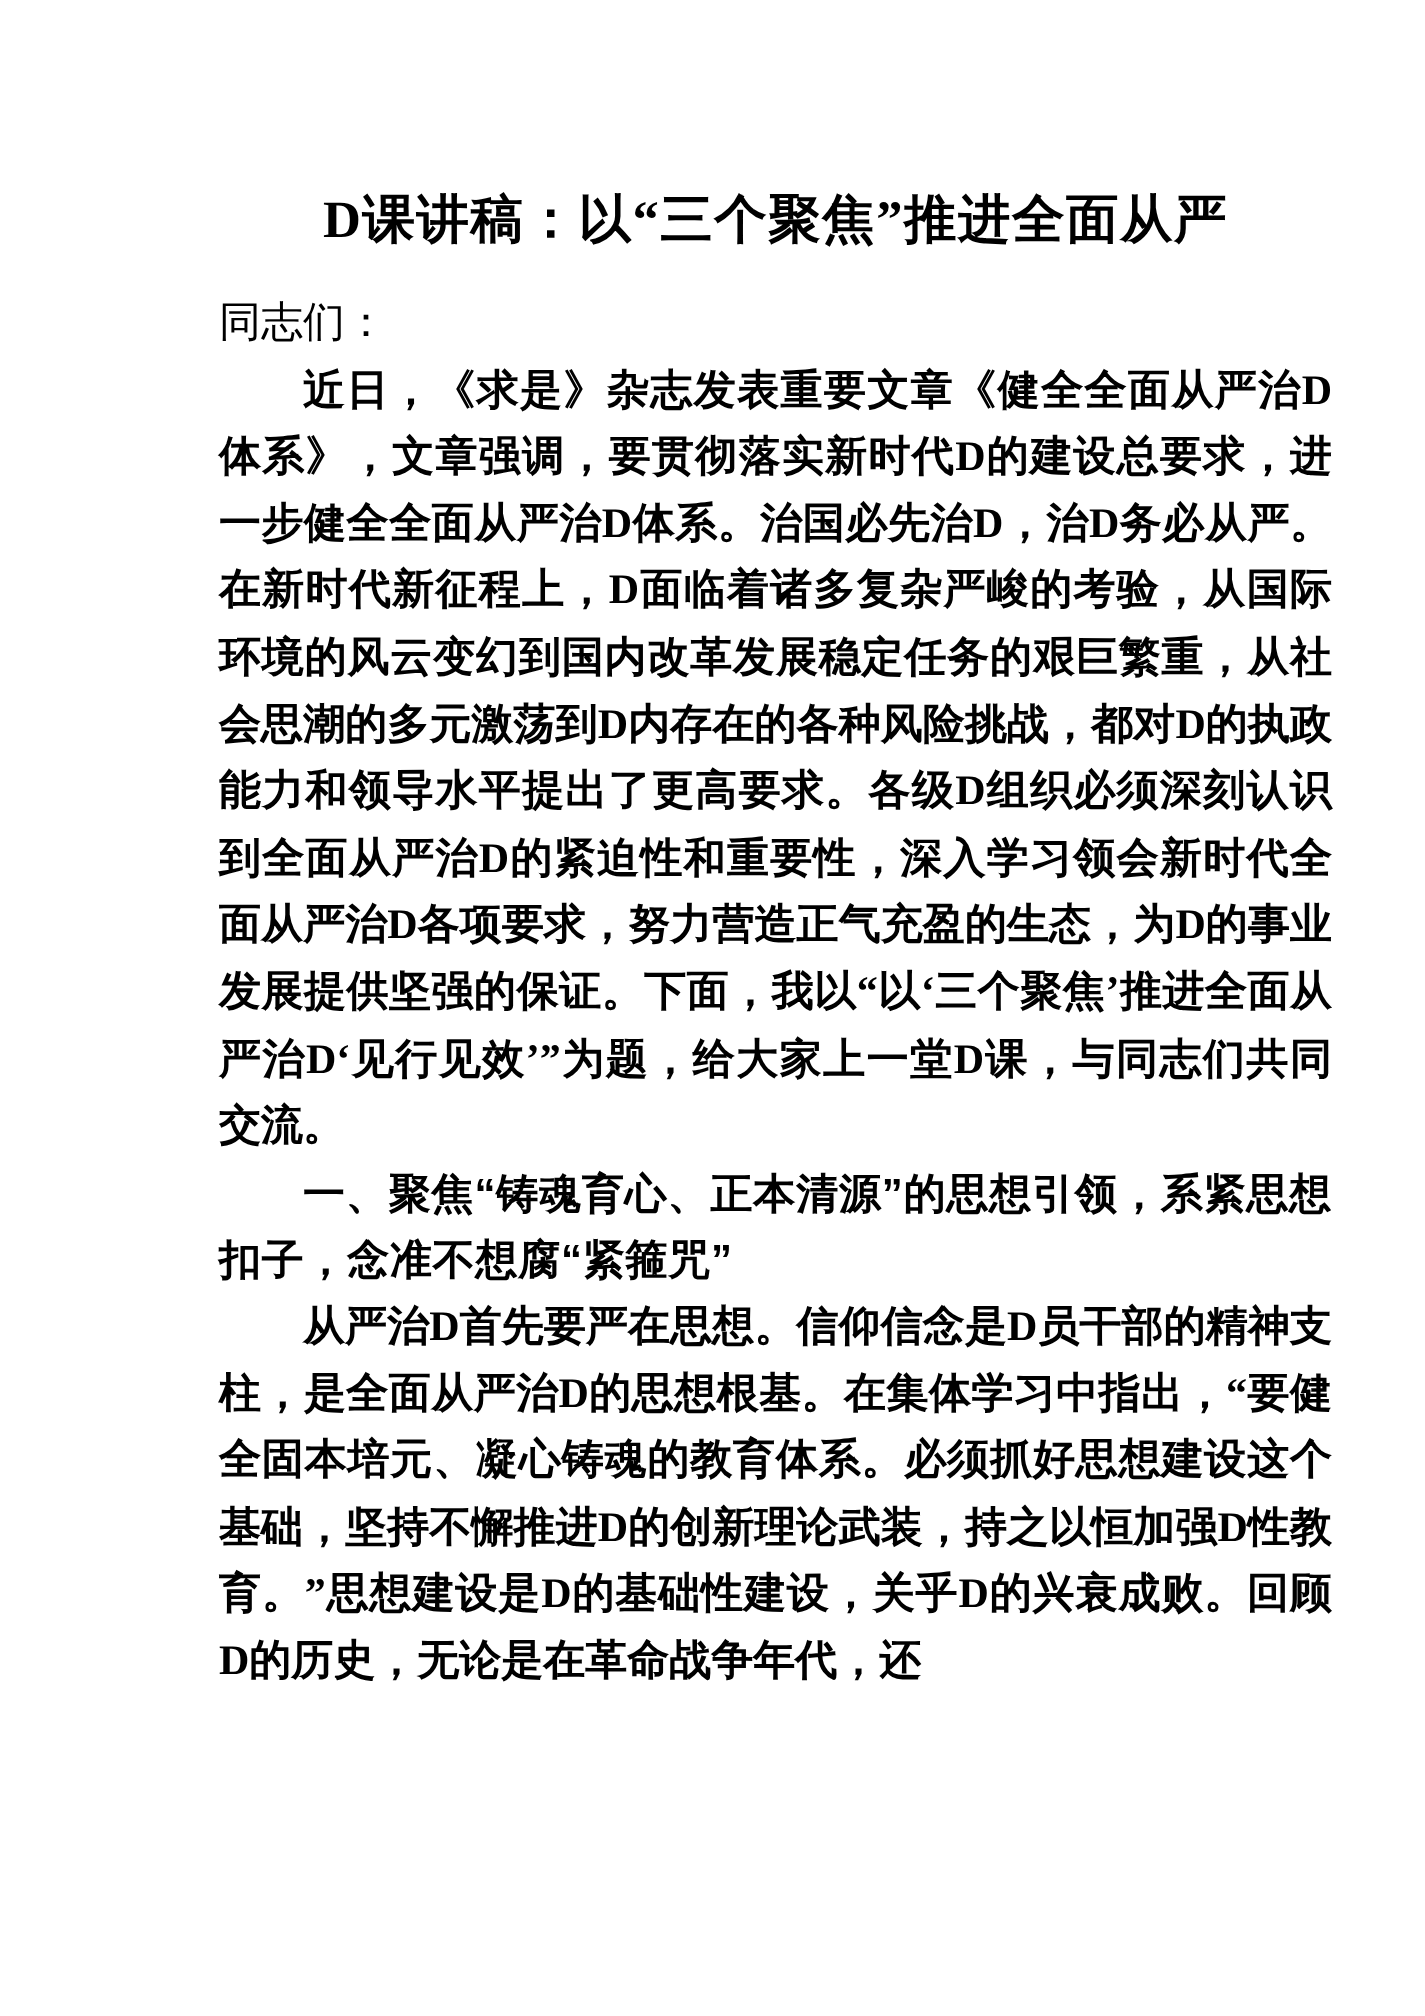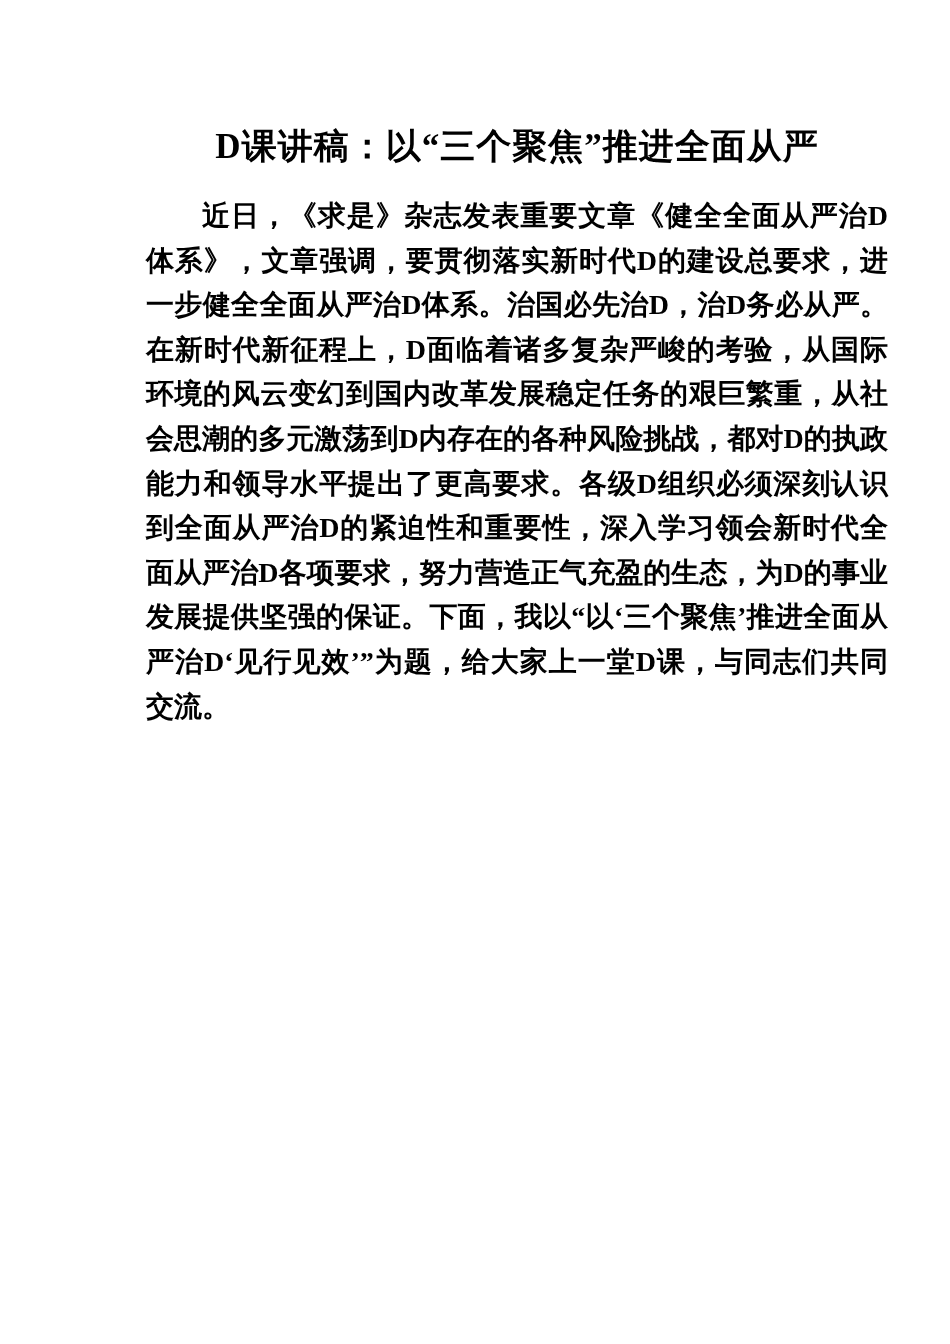--- a/index.html
+++ b/index.html
@@ -54,16 +54,19 @@
 </head>
 <body>
 
 <div class="page">
 
   <h1 class="doc-title">
     <span style="display:block">D课讲稿：以“三个聚焦”推进全面从严</span>
   </h1>
 
   <div class="doc-body">
+    <p>同志们：</p>
     <p class="para-indent">近日，《求是》杂志发表重要文章《健全全面从严治D体系》，文章强调，要贯彻落实新时代D的建设总要求，进一步健全全面从严治D体系。治国必先治D，治D务必从严。在新时代新征程上，D面临着诸多复杂严峻的考验，从国际环境的风云变幻到国内改革发展稳定任务的艰巨繁重，从社会思潮的多元激荡到D内存在的各种风险挑战，都对D的执政能力和领导水平提出了更高要求。各级D组织必须深刻认识到全面从严治D的紧迫性和重要性，深入学习领会新时代全面从严治D各项要求，努力营造正气充盈的生态，为D的事业发展提供坚强的保证。下面，我以“以‘三个聚焦’推进全面从严治D‘见行见效’”为题，给大家上一堂D课，与同志们共同交流。</p>
+    <p class="section-heading">一、聚焦“铸魂育心、正本清源”的思想引领，系紧思想扣子，念准不想腐“紧箍咒”</p>
+    <p class="para-indent">从严治D首先要严在思想。信仰信念是D员干部的精神支柱，是全面从严治D的思想根基。在集体学习中指出，“要健全固本培元、凝心铸魂的教育体系。必须抓好思想建设这个基础，坚持不懈推进D的创新理论武装，持之以恒加强D性教育。”思想建设是D的基础性建设，关乎D的兴衰成败。回顾D的历史，无论是在革命战争年代，还</p>
   </div>
 
 </div>
 
 </body></html>

